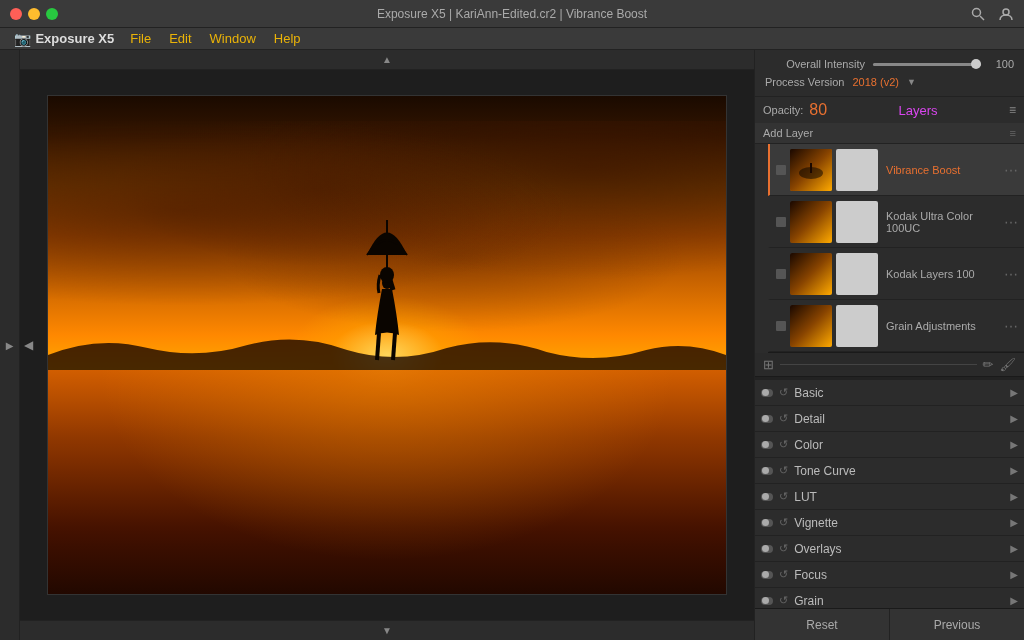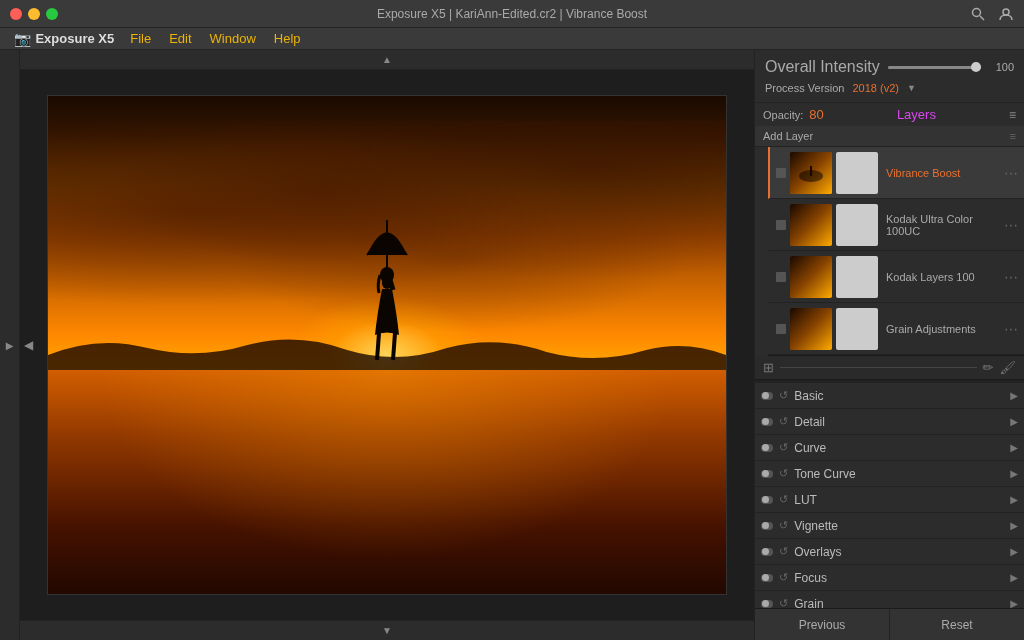--- a/index.html
+++ b/index.html
@@ -272,21 +272,21 @@
       background: #2c2c2c;
       border-bottom: 1px solid #222;
     }
     .rp-intensity-row {
       display: flex;
       align-items: center;
       justify-content: space-between;
       margin-bottom: 6px;
     }
     .rp-label {
-      font-size: 16px;
+      font-size: 11px;
       color: #aaa;
       min-width: 100px;
       text-align: right;
     }
     .rp-slider-container {
       flex: 1;
       margin: 0 8px;
       position: relative;
     }
     .rp-slider {
@@ -347,21 +347,21 @@
     .rp-opacity-row {
       display: flex;
       align-items: center;
       gap: 6px;
     }
     .rp-opacity-label {
       font-size: 11px;
       color: #aaa;
     }
     .rp-opacity-value {
-      font-size: 13px;
+      font-size: 16px;
       color: #e87030;
     }
     .rp-layers-title {
       font-size: 13px;
       color: #d946ef;
       font-weight: 500;
     }
     .rp-layers-icon {
       color: #888;
       font-size: 12px;
@@ -791,21 +791,21 @@
           <span class="adj-arrow">▶</span>
         </div>
       </div>
 
       <div class="adj-item">
         <div class="adj-left">
           <div class="adj-toggle">
               <div class="adj-toggle-dot"></div>
             </div>
           <span class="adj-refresh">↺</span>
-          <span class="adj-name">Curve</span>
+          <span class="adj-name">Color</span>
         </div>
         <div class="adj-right">
           <span class="adj-arrow">▶</span>
         </div>
       </div>
 
       <div class="adj-item">
         <div class="adj-left">
           <div class="adj-toggle">
               <div class="adj-toggle-dot"></div>
@@ -879,18 +879,18 @@
           <span class="adj-name">Grain</span>
         </div>
         <div class="adj-right">
           <span class="adj-arrow">▶</span>
         </div>
       </div>
 
     </div>
 
     <div class="rp-bottom-buttons">
+      <button class="rp-btn">Reset</button>
       <button class="rp-btn">Previous</button>
-      <button class="rp-btn">Reset</button>
     </div>
 
   </div>
 </div>
 
 </body></html>

